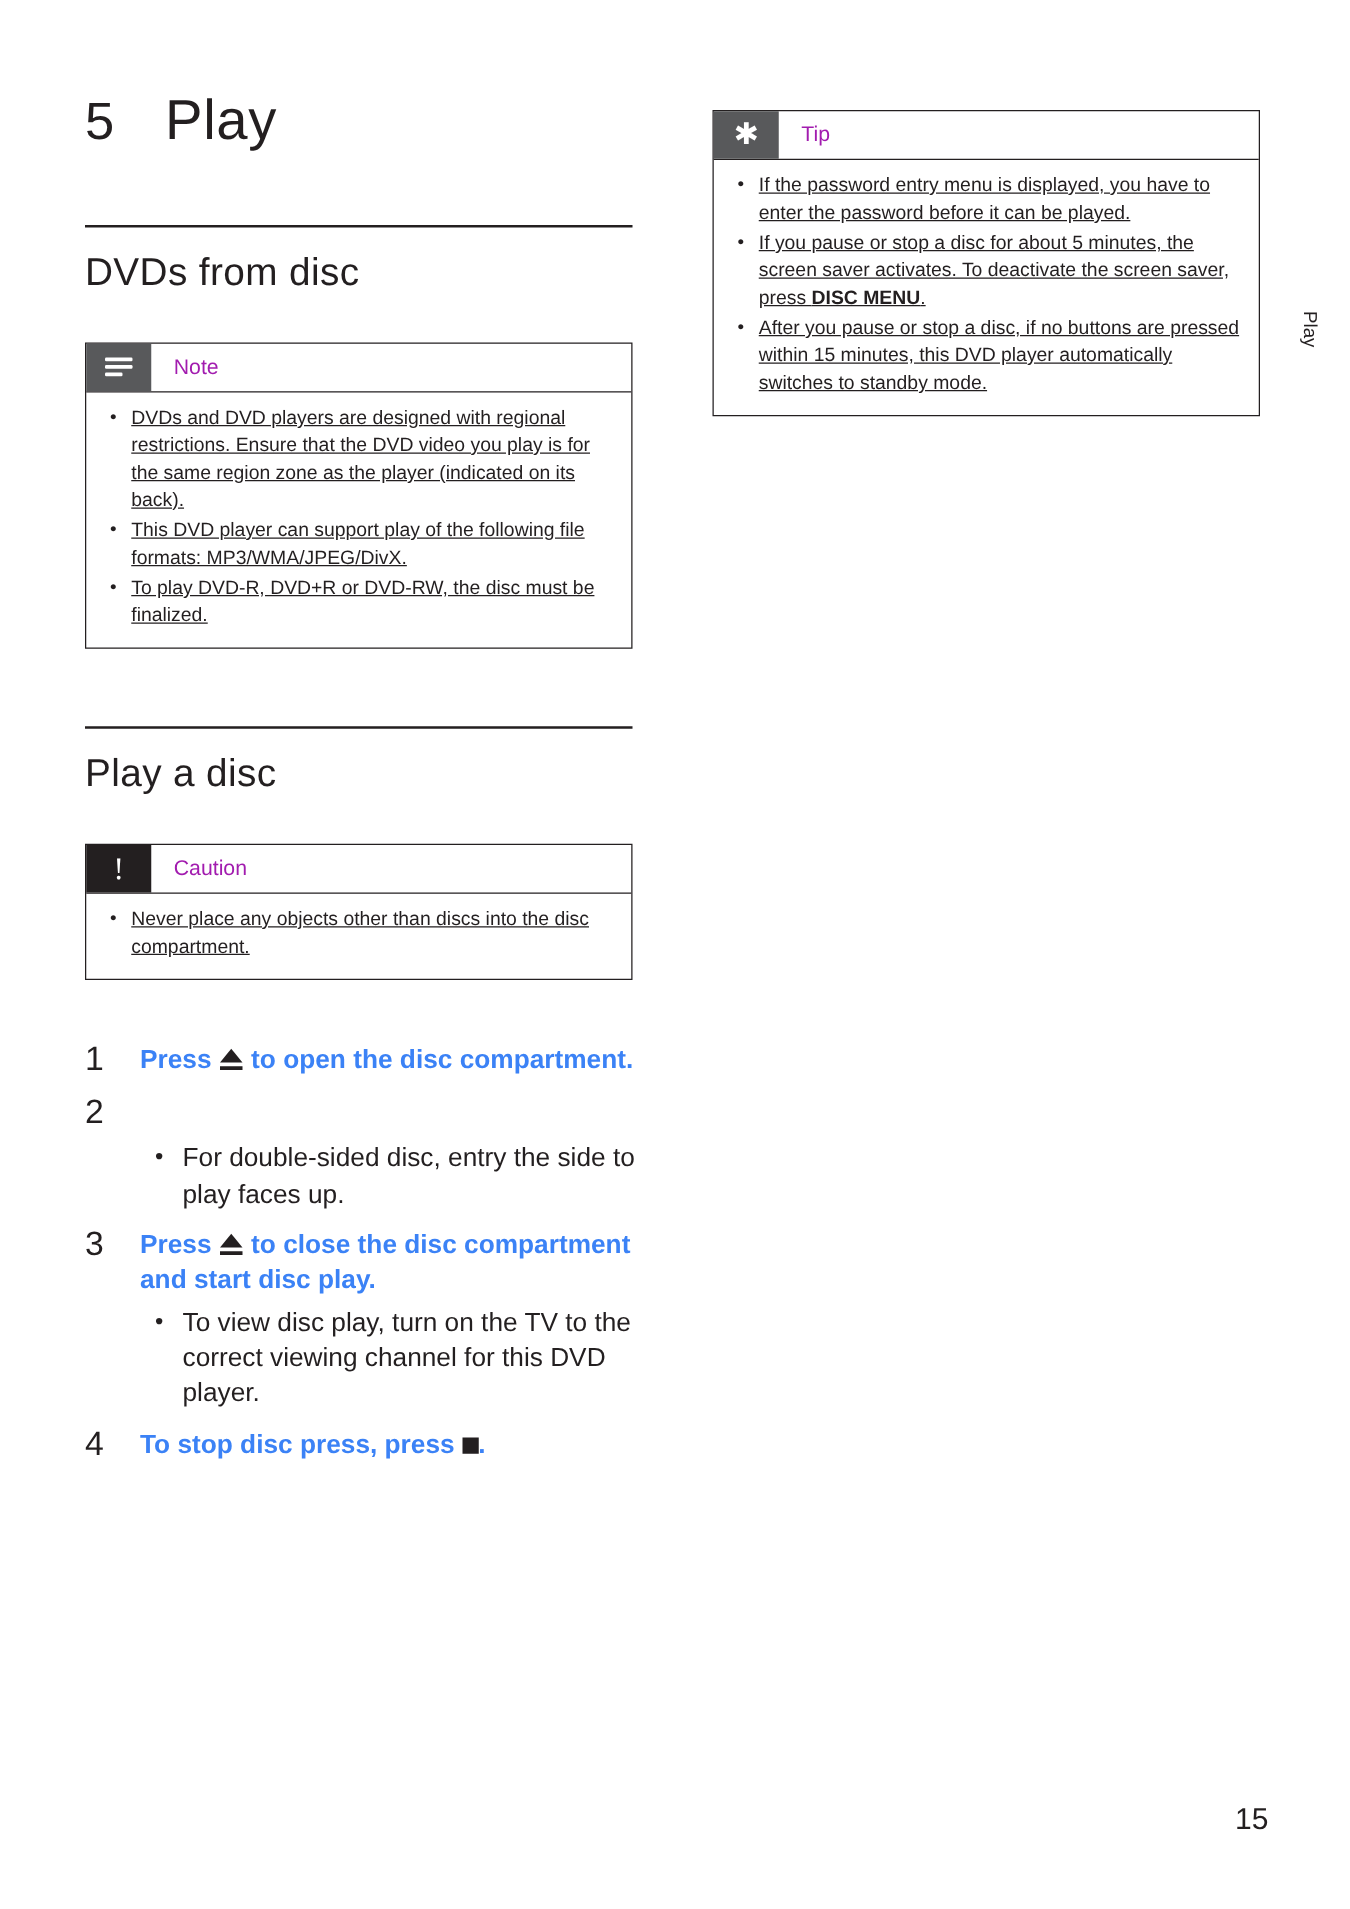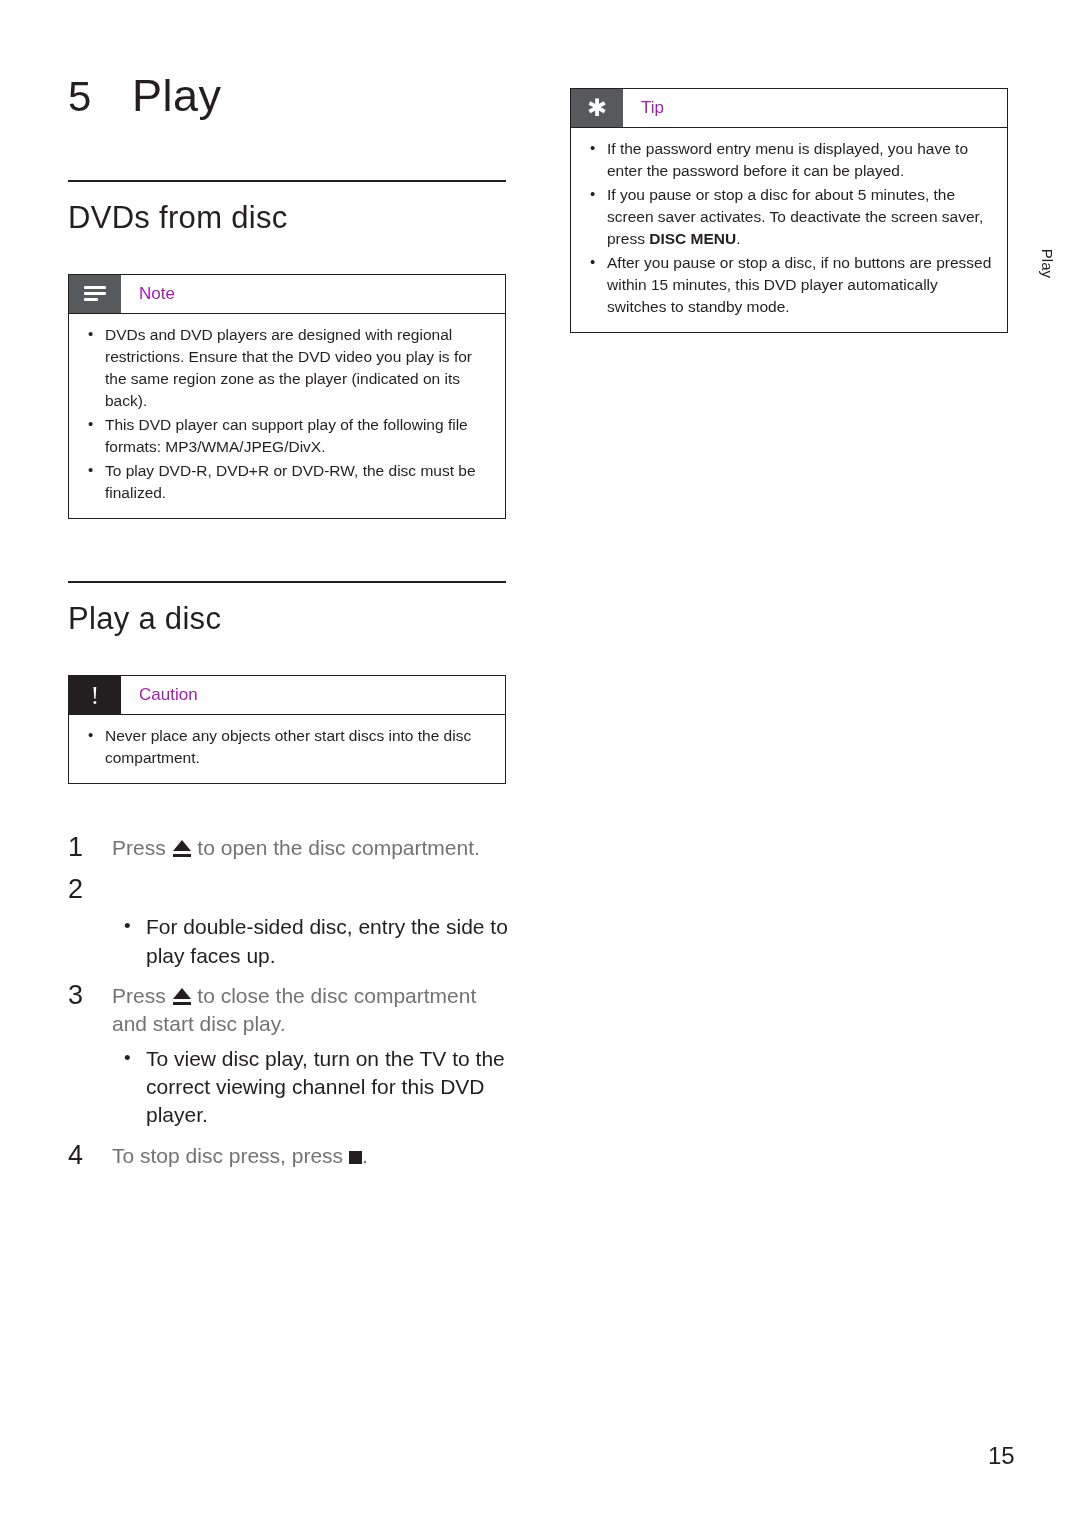--- a/index.html
+++ b/index.html
@@ -96,20 +96,21 @@
     font-size: 17px;
     color: #a21caf;
   }
   .callout-body {
     padding: 10px 14px 12px 14px;
   }
   ul.bullets {
     list-style: none;
     margin: 0;
     padding: 0;
+    text-decoration: underline;
   }
   ul.bullets li {
     position: relative;
     padding-left: 22px;
     font-size: 15.5px;
     line-height: 1.42;
     color: #231f20;
     margin-bottom: 2px;
   }
   ul.bullets li:before {
@@ -167,22 +168,23 @@
   .step-num {
     flex: 0 0 44px;
     width: 44px;
     font-size: 27px;
     line-height: 1.32;
     color: #231f20;
   }
   .step-text {
     font-size: 21px;
     line-height: 1.35;
-    color: #737373;
+    color: #3b82f6;
     padding-top: 4px;
+    font-weight: bold;
   }
   .sub-bullets {
     list-style: none;
     margin: 6px 0 8px 0;
     padding: 0 0 0 44px;
   }
   .sub-bullets li {
     position: relative;
     padding-left: 34px;
     font-size: 21px;
@@ -299,21 +301,21 @@
 
     <div class="callout">
       <div class="callout-header">
         <div class="callout-iconbox caution">
           <span class="icon-excl">!</span>
         </div>
         <div class="callout-label">Caution</div>
       </div>
       <div class="callout-body">
         <ul class="bullets">
-          <li>Never place any objects other start discs into the disc compartment.</li>
+          <li>Never place any objects other than discs into the disc compartment.</li>
         </ul>
       </div>
     </div>
 
     <div class="steps">
 
       <div class="step">
         <div class="step-num">1</div>
         <div class="step-text"><span>Press </span><span class="glyph-eject-wrap"><span class="tri"></span><span class="bar"></span></span><span> to open the disc compartment.</span></div>
       </div>

